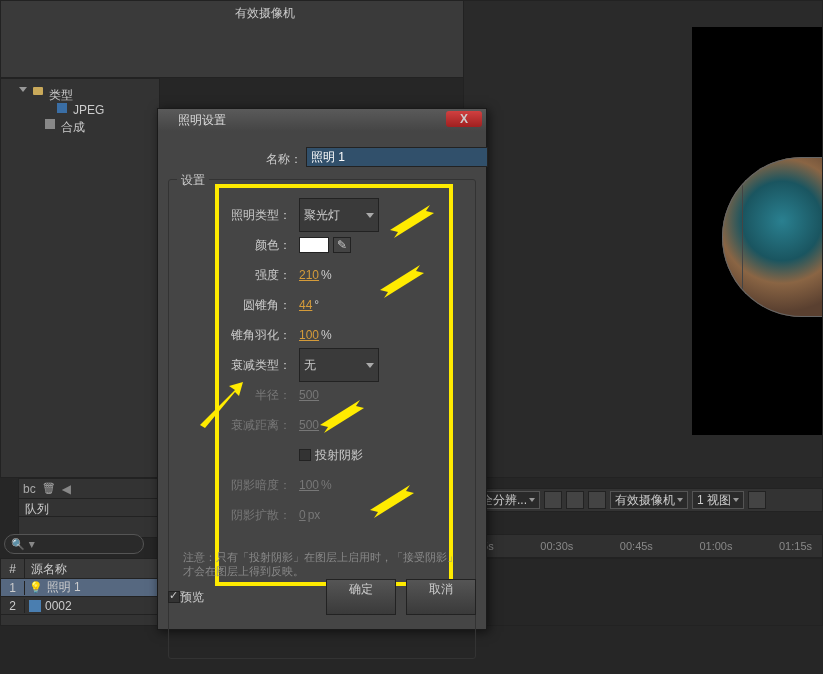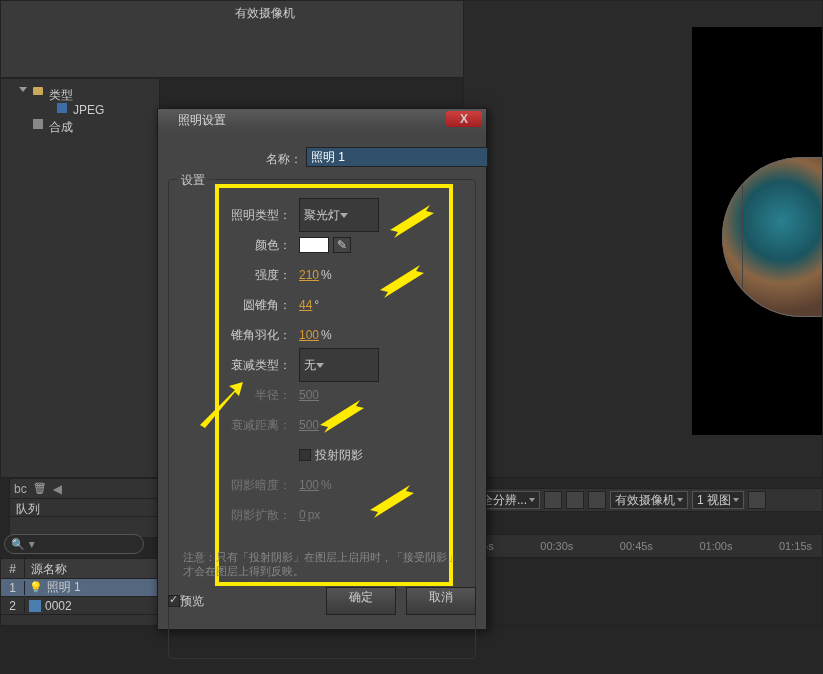--- a/index.html
+++ b/index.html
@@ -6,21 +6,21 @@
 body{background:#262626;width:823px;height:674px;overflow:hidden;position:relative}
 .top-panel{position:absolute;left:0;top:0;width:465px;height:78px;background:#3a3a3a;border:1px solid #222}
 .top-text{position:absolute;left:234px;top:4px;color:#ccc}
 .project-panel{position:absolute;left:0;top:78px;width:160px;height:400px;background:#333;border:1px solid #222}
 .tree{padding:8px 0}
 .tree-row{display:flex;align-items:flex-start;height:16px;padding-left:18px;gap:6px}
 .tree-arrow{width:0;height:0;border-left:4px solid transparent;border-right:4px solid transparent;border-top:5px solid #999}
 .folder-icon{width:10px;height:8px;background:#c9a95a;border-radius:1px}
 .blue-icon{width:10px;height:10px;background:#3a6ea5}
 .gray-icon{width:10px;height:10px;background:#888}
-.project-bottom{position:absolute;left:9px;top:478px;width:160px;height:60px;background:#333;border:1px solid #222}
+.project-bottom{position:absolute;left:18px;top:478px;width:160px;height:60px;background:#333;border:1px solid #222}
 .proj-row1{display:flex;align-items:center;height:20px;padding:0 4px;gap:6px;border-bottom:1px solid #222}
 .trash{font-size:11px;color:#aaa}
 .proj-row2{height:18px;padding:2px 6px;border-bottom:1px solid #222}
 .search-box{position:absolute;left:4px;top:534px;width:140px;height:20px;background:#2a2a2a;border:1px solid #555;border-radius:10px;display:flex;align-items:center;padding:0 6px;gap:4px}
 .mag{font-size:11px;color:#888}
 .timeline-panel{position:absolute;left:0;top:558px;width:160px;height:68px;background:#333;border:1px solid #222}
 .tl-header{display:flex;height:20px;background:#3a3a3a;border-bottom:1px solid #222}
 .tl-num{width:24px;text-align:center;border-right:1px solid #222;line-height:20px}
 .tl-src{flex:1;padding-left:6px;line-height:20px}
 .tl-row{display:flex;height:18px;align-items:center;border-bottom:1px solid #222}
@@ -51,52 +51,52 @@
 .name-lbl{position:absolute;left:108px;top:42px}
 .fieldset{position:absolute;left:10px;top:70px;right:10px;height:480px;border:1px solid #333;border-radius:3px}
 .fieldset-lbl{position:absolute;left:8px;top:-8px;background:#454545;padding:0 4px}
 .yellow-box{position:absolute;left:46px;top:4px;width:238px;height:402px;border:4px solid #ffeb00;pointer-events:none}
 .settings-body{padding:20px 10px}
 .field{display:flex;align-items:center;height:30px}
 .field .lbl{width:120px;text-align:right;padding-right:8px}
 .field .val-link{color:#d49b3a;text-decoration:underline;cursor:pointer}
 .field .unit{margin-left:2px}
 .field.disabled .lbl,.field.disabled .val-link,.field.disabled .unit{color:#777}
-.dropdown{width:80px;height:34px;background:#3a3a3a;border:1px solid #222;display:flex;align-items:center;justify-content:flex-start;padding:0 4px}
+.dropdown{width:80px;height:34px;background:#3a3a3a;border:1px solid #222;display:flex;align-items:center;justify-content:space-between;padding:0 4px}
 .dropdown .arr{width:0;height:0;border-left:4px solid transparent;border-right:4px solid transparent;border-top:5px solid #aaa}
 .color-swatch{width:30px;height:16px;background:#fff;border:1px solid #222}
 .eyedrop{width:18px;height:16px;background:#444;border:1px solid #222;margin-left:4px;display:flex;align-items:center;justify-content:center}
 .checkbox{width:12px;height:12px;background:#333;border:1px solid #222;margin-right:4px}
 .note{position:absolute;left:14px;bottom:80px;right:14px;color:#888;font-size:11px;line-height:14px}
 .dlg-bottom{position:absolute;left:10px;bottom:14px;right:10px;display:flex;align-items:center;gap:10px}
 .preview-chk{display:flex;align-items:center;gap:0}
 .chk-on{width:12px;height:12px;background:#333;border:1px solid #222;position:relative}
 .chk-on::after{content:"✓";position:absolute;left:0;top:-3px;color:#ccc;font-size:11px}
-.btn{width:70px;height:28px;background:linear-gradient(#555,#3a3a3a);border:1px solid #222;text-align:center;line-height:18px;cursor:pointer}
+.btn{width:70px;height:36px;background:linear-gradient(#555,#3a3a3a);border:1px solid #222;text-align:center;line-height:18px;cursor:pointer}
 .arrow-ann{position:absolute;pointer-events:none}
 </style>
 </head>
 <body>
 
 <div class="top-panel">
   <div class="top-text">有效摄像机</div>
 </div>
 
 <div class="project-panel">
   <div class="tree">
     <div class="tree-row">
       <span class="tree-arrow"></span>
       <span class="folder-icon"></span>
       <span>类型</span>
     </div>
     <div class="tree-row" style="padding-left:56px">
       <span class="blue-icon"></span>
       <span>JPEG</span>
     </div>
-    <div class="tree-row" style="padding-left:32px">
+    <div class="tree-row" style="padding-left:44px">
       <span class="gray-icon"></span>
       <span>合成</span>
     </div>
   </div>
 </div>
 
 <div class="project-bottom">
   <div class="proj-row1">
     <span style="color:#aaa">bc</span>
     <span class="trash">🗑</span>

